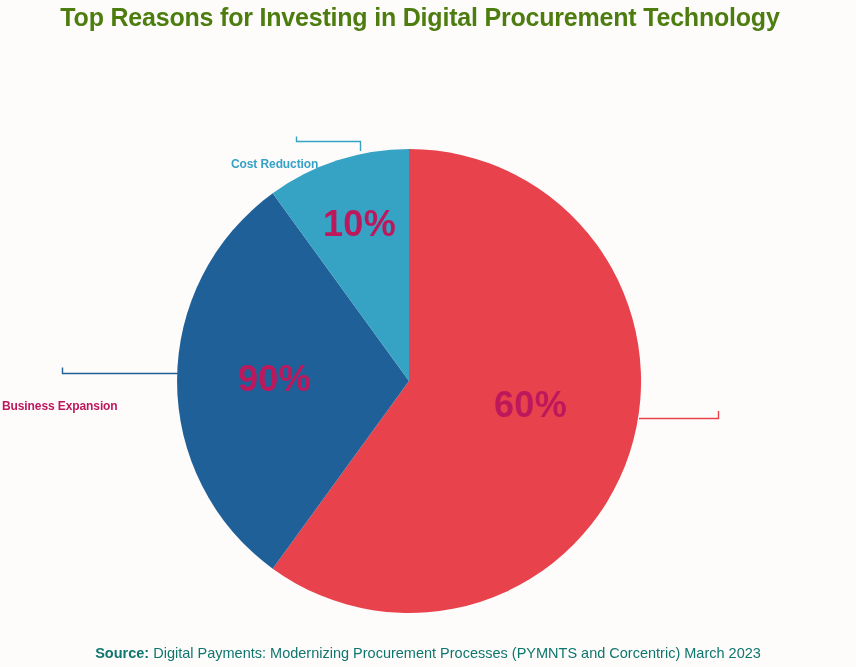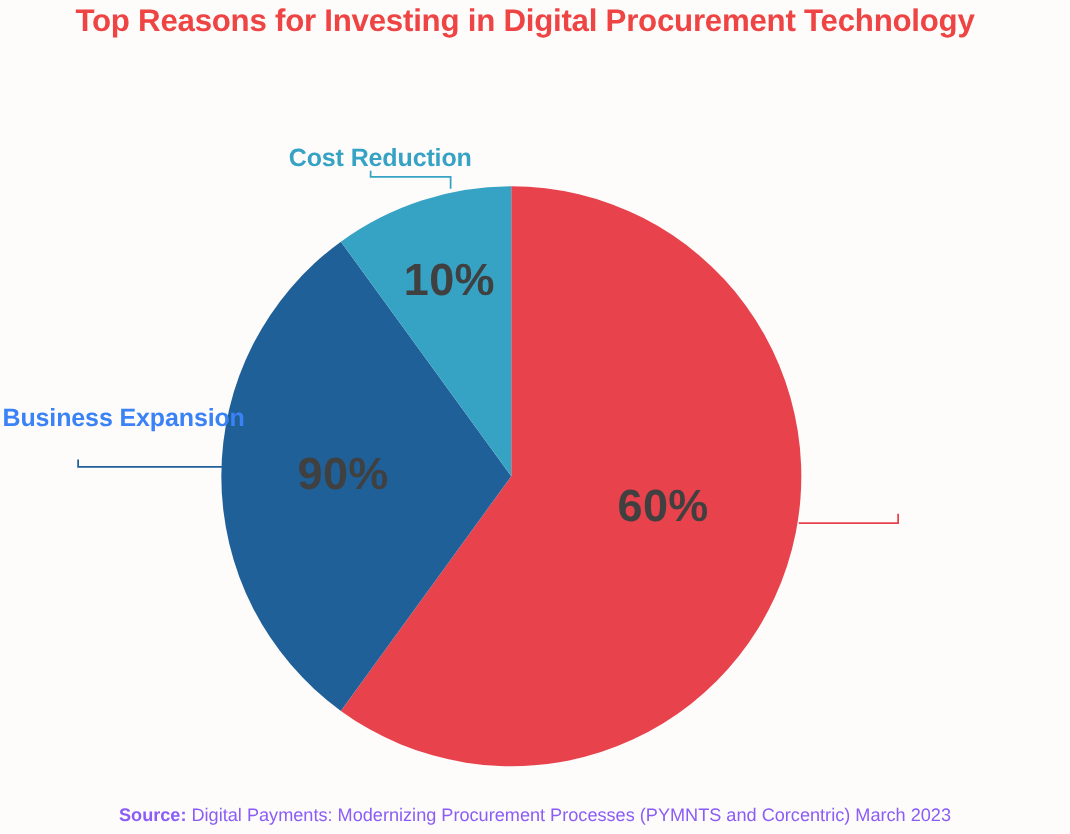--- a/index.html
+++ b/index.html
@@ -21,55 +21,56 @@
     height: 667px;
   }
   .chart-title {
     position: absolute;
     left: 0;
     top: 0;
     width: 840px;
     text-align: center;
     font-size: 25px;
     font-weight: bold;
-    color: #ef4444;
+    color: #4d7c0f;
     letter-spacing: -0.2px;
     line-height: 34px;
     white-space: nowrap;
   }
   svg.pie-svg {
     position: absolute;
     left: 0;
     top: 0;
     width: 856px;
     height: 667px;
   }
   .slice-value {
     position: absolute;
-    color: #404040;
+    color: #be185d;
     font-size: 36px;
     font-weight: bold;
     white-space: nowrap;
     letter-spacing: 0.3px;
   }
   .cat-label {
     position: absolute;
-    font-size: 20px;
+    font-size: 12px;
     font-weight: bold;
     white-space: nowrap;
     letter-spacing: -0.1px;
+    margin-top: 41px;
   }
   .source-line {
     position: absolute;
     left: 0;
     top: 645px;
     width: 856px;
     text-align: center;
     font-size: 14.5px;
-    color: #8b5cf6;
+    color: #0f766e;
     white-space: nowrap;
   }
   .source-line .src-key {
     font-weight: bold;
   }
 </style>
 </head>
 <body style="background: rgb(253, 252, 251);">
 
 <div id="chart-root">
@@ -93,19 +94,19 @@
     <g>
       <path d="M 639 418.5 L 718.5 418.5 L 718.5 411" fill="none" stroke="#e8424c" stroke-width="1.4"></path>
     </g>
   </svg>
 
   <div class="slice-value" style="left:494px; top:384px;">60%</div>
   <div class="slice-value" style="left:238px; top:358px;">90%</div>
   <div class="slice-value" style="left:323px; top:203px;">10%</div>
 
   <div class="cat-label" style="left:231px; top:116px; color:#36a2c4;">Cost Reduction</div>
-  <div class="cat-label" style="left:2px; top:324px; color:#3b82f6;text-align:right;">Business Expansion</div>
+  <div class="cat-label" style="left:2px; top:358px; color:#be185d;text-align:right;">Business Expansion</div>
 
   <div class="source-line">
     <span class="src-key">Source:</span><span> Digital Payments: Modernizing Procurement Processes (PYMNTS and Corcentric) March 2023</span>
   </div>
 
 </div>
 
 </body></html>

